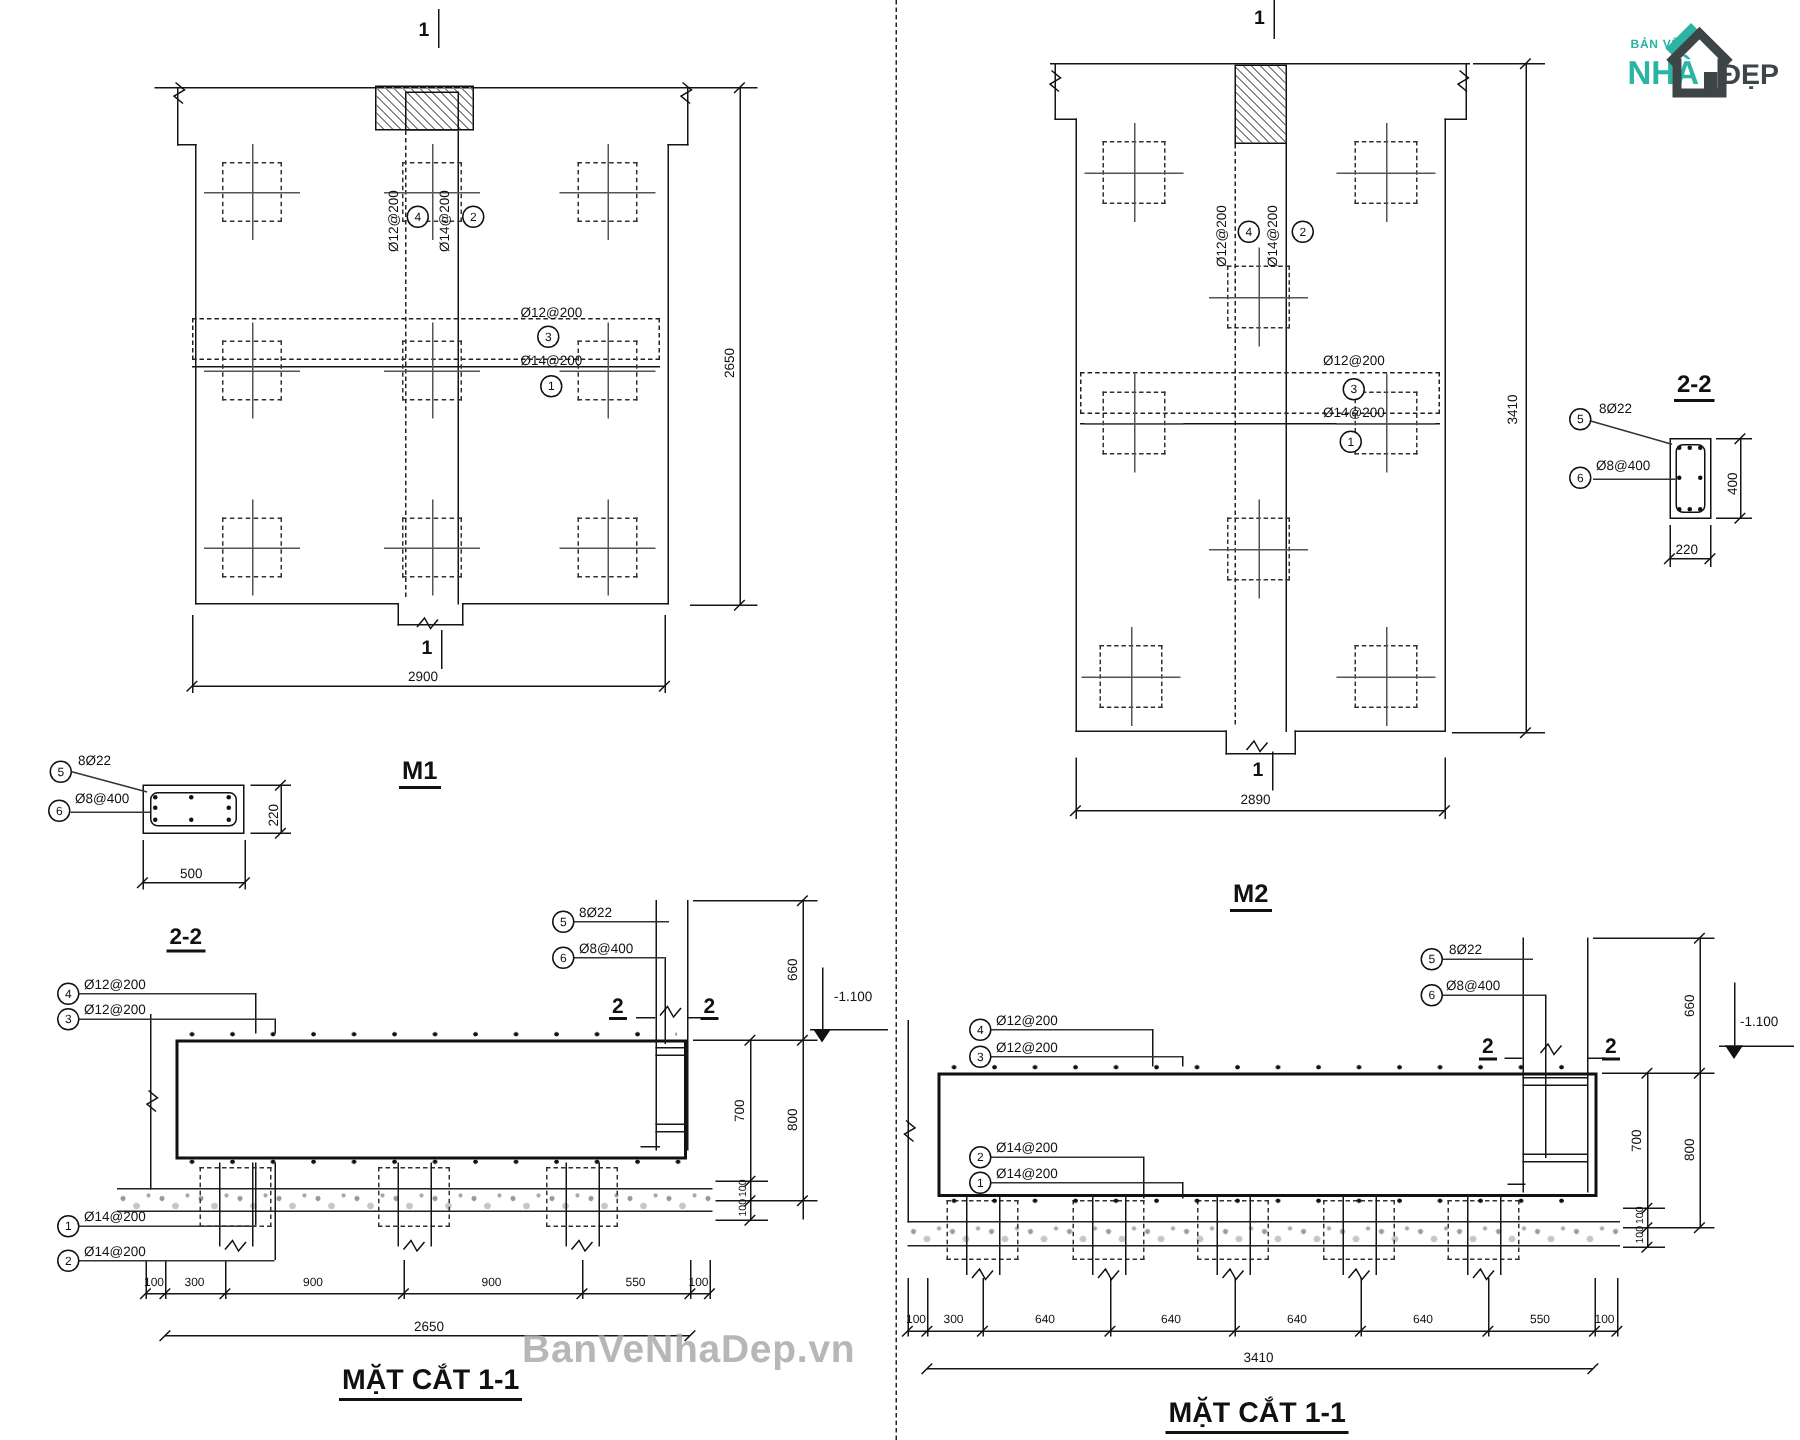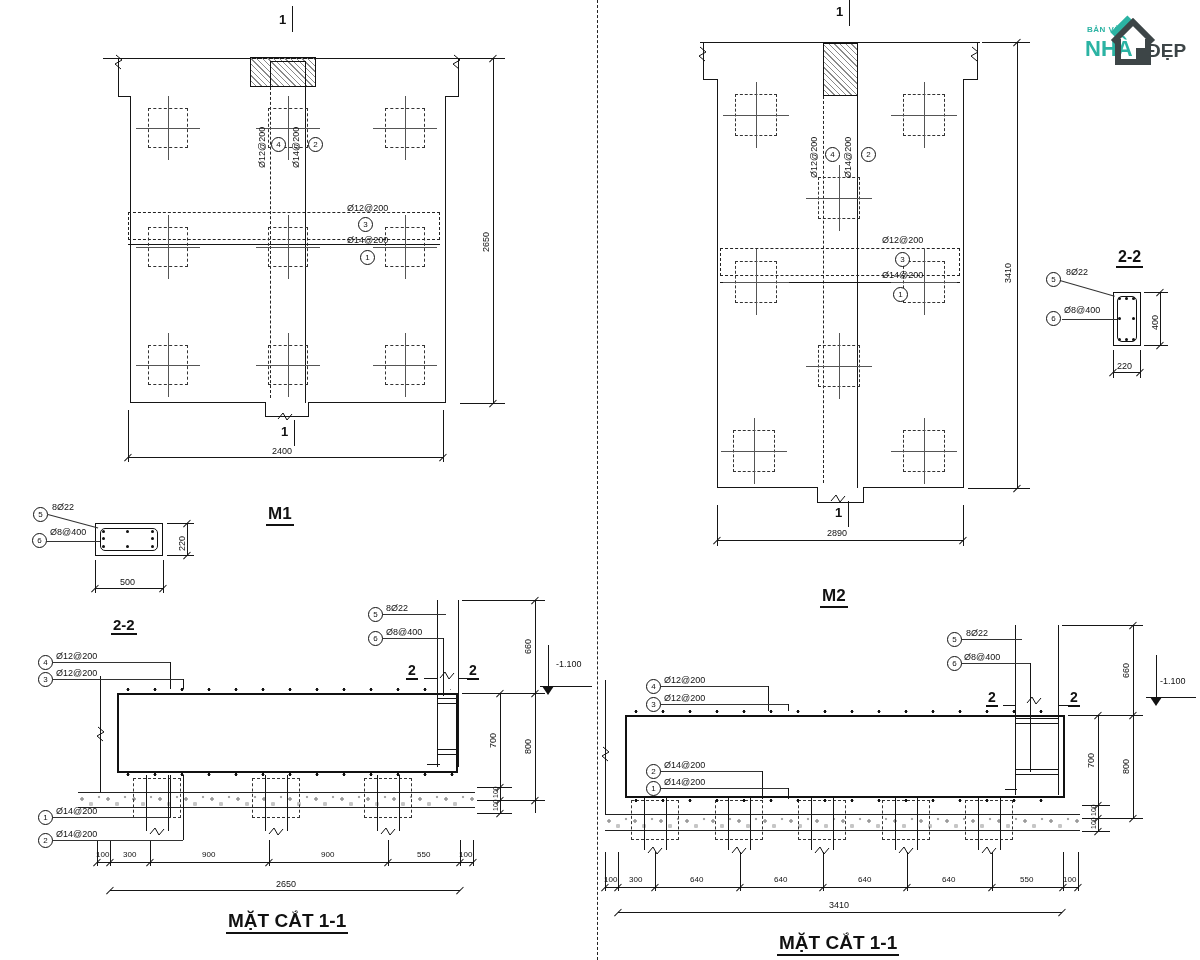--- a/index.html
+++ b/index.html
@@ -83,21 +83,21 @@
 
   <div class="hl" style="left:470px;top:58px;width:35px"></div>
   <div class="hl" style="left:460px;top:403px;width:45px"></div>
   <div class="vl" style="left:493px;top:58px;height:345px"></div>
   <div class="txt rot" style="left:482px;top:252px">2650</div>
   <div class="mk1" style="left:281px;top:424px">1</div>
   <div class="vl" style="left:294px;top:420px;height:26px"></div>
   <div class="vl" style="left:128px;top:410px;height:52px"></div>
   <div class="vl" style="left:443px;top:410px;height:52px"></div>
   <div class="hl" style="left:128px;top:457px;width:315px"></div>
-  <div class="txt" style="left:272px;top:447px">2400</div>
+  <div class="txt" style="left:272px;top:447px">2900</div>
   <div class="title" style="left:266px;top:504px;font-size:17px">M1</div>
 
   <div class="circ" style="left:33px;top:507px">5</div>
   <div class="txt" style="left:52px;top:503px">8Ø22</div>
   <div class="ldr" style="left:48px;top:514px;width:52px;transform:rotate(15deg)"></div>
   <div class="circ" style="left:32px;top:533px">6</div>
   <div class="txt" style="left:50px;top:528px">Ø8@400</div>
   <div class="ldr" style="left:47px;top:541px;width:53px"></div>
   <div class="box" style="left:95px;top:523px;width:68px;height:33px"></div>
   <div class="stir" style="left:100px;top:528px;width:58px;height:23px"></div>
@@ -316,20 +316,21 @@
   <div class="txt f8" style="left:774px;top:876px">640</div>
   <div class="txt f8" style="left:858px;top:876px">640</div>
   <div class="txt f8" style="left:942px;top:876px">640</div>
   <div class="txt f8" style="left:1020px;top:876px">550</div>
   <div class="txt f8" style="left:1063px;top:876px">100</div>
   <div class="hl" style="left:618px;top:912px;width:444px"></div>
   <div class="txt" style="left:829px;top:901px">3410</div>
   <div class="title" style="left:777px;top:932px;font-size:19px">MẶT CẮT 1-1</div>
 
   <div id="divider" class="dv" style="left:597px;top:0;height:960px"></div>
+  <div class="wm" style="left:348px;top:884px;font-size:26px">BanVeNhaDep.vn</div>
 
   <div style="position:absolute;left:1083px;top:4px;width:114px;height:66px;z-index:10;background:#fff">
     <span class="logo-teal" style="position:absolute;left:4px;top:21px;font-size:8px;font-weight:bold;letter-spacing:.5px">BẢN VẼ</span>
     <span class="logo-teal" style="position:absolute;left:2px;top:32px;font-size:22px;font-weight:bold">NHÀ</span>
     <span class="logo-dark" style="position:absolute;left:64px;top:36px;font-size:19px;font-weight:bold">ĐẸP</span>
     <svg width="52" height="56" viewBox="0 0 52 56" style="position:absolute;left:24px;top:6px">
       <rect x="2" y="13" width="24" height="7" fill="#2bb3a3" transform="rotate(-45 14 16)"></rect>
       <path d="M6 32 L26 12 L46 32" stroke="#3d4547" stroke-width="6" fill="none" stroke-linejoin="miter"></path>
       <path d="M11 29 V52 H41 V29" stroke="#3d4547" stroke-width="6" fill="none"></path>
       <rect x="29" y="38" width="9" height="14" fill="#3d4547"></rect>

